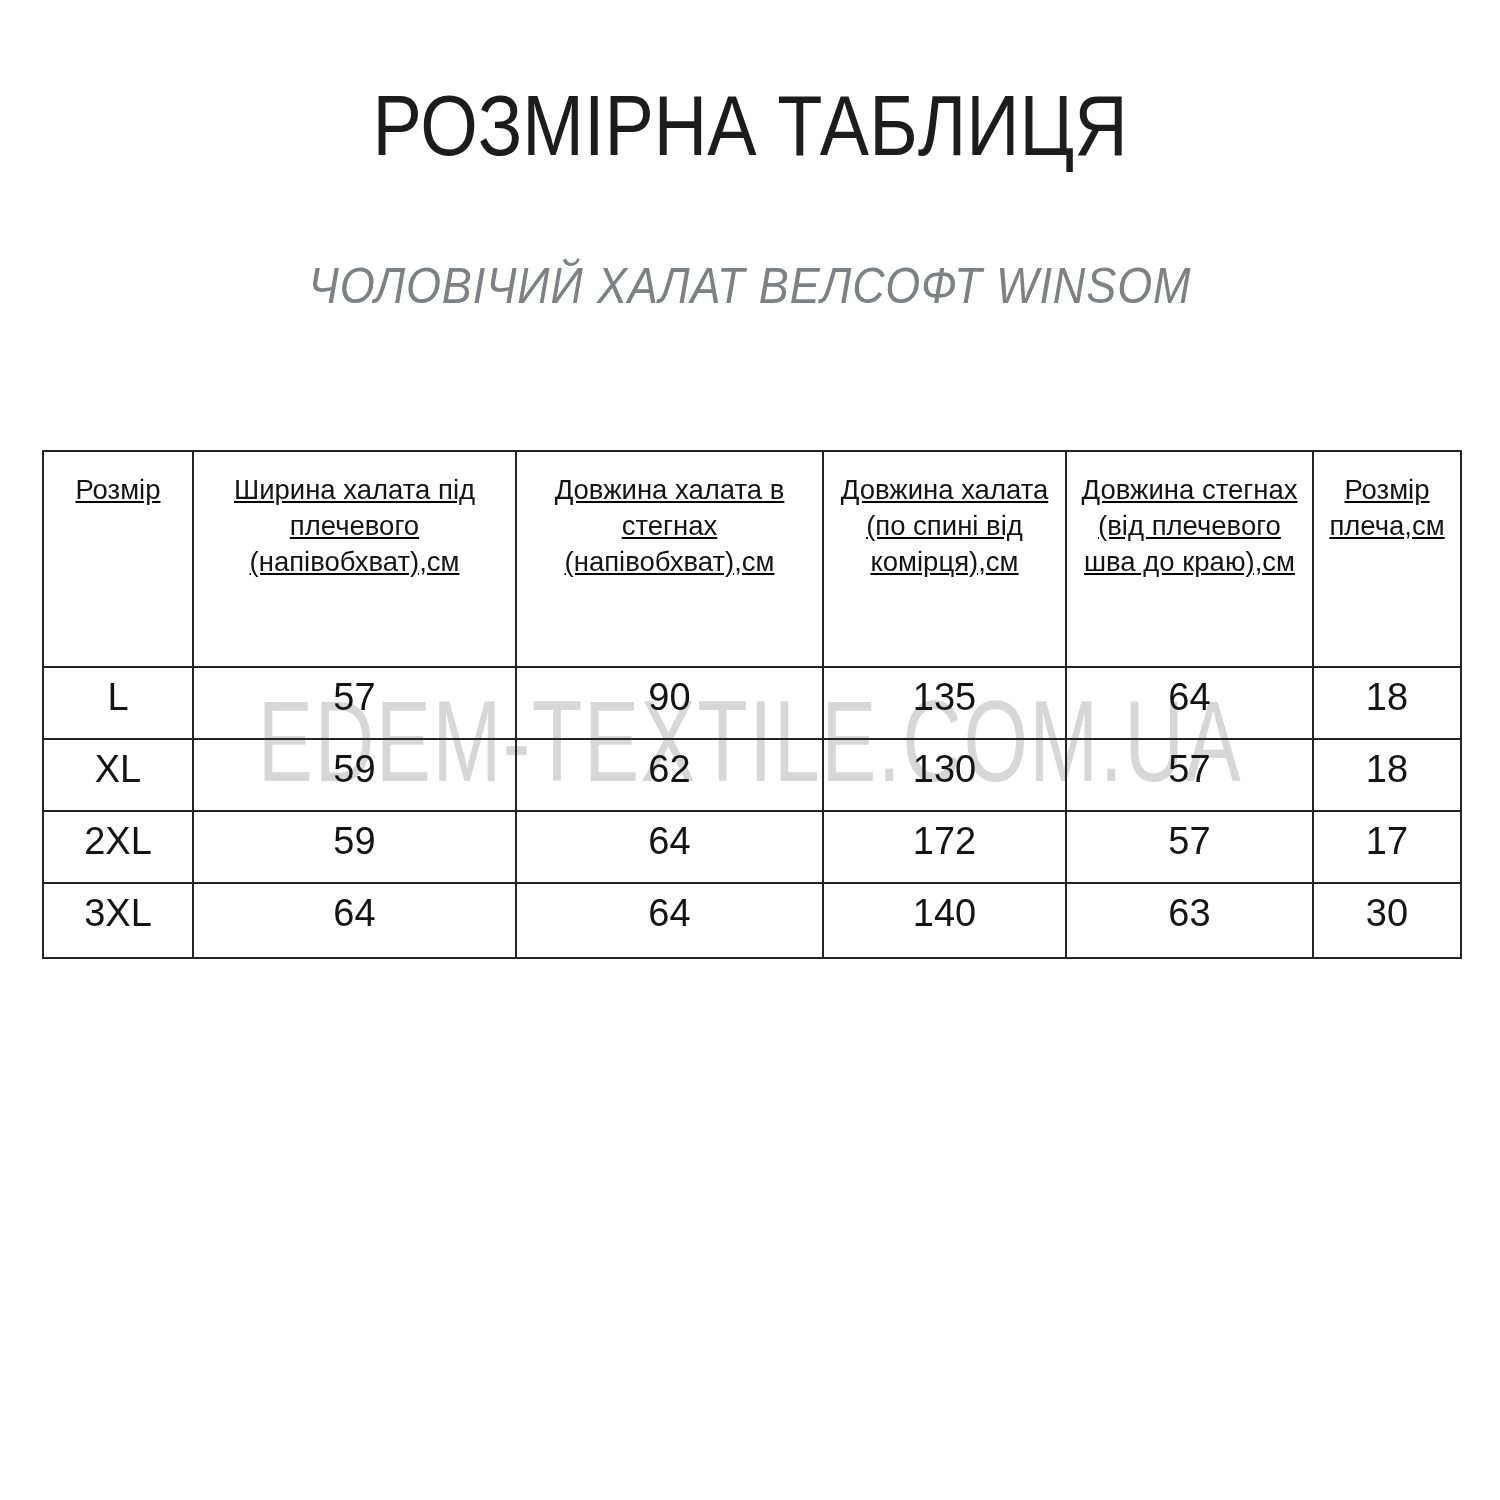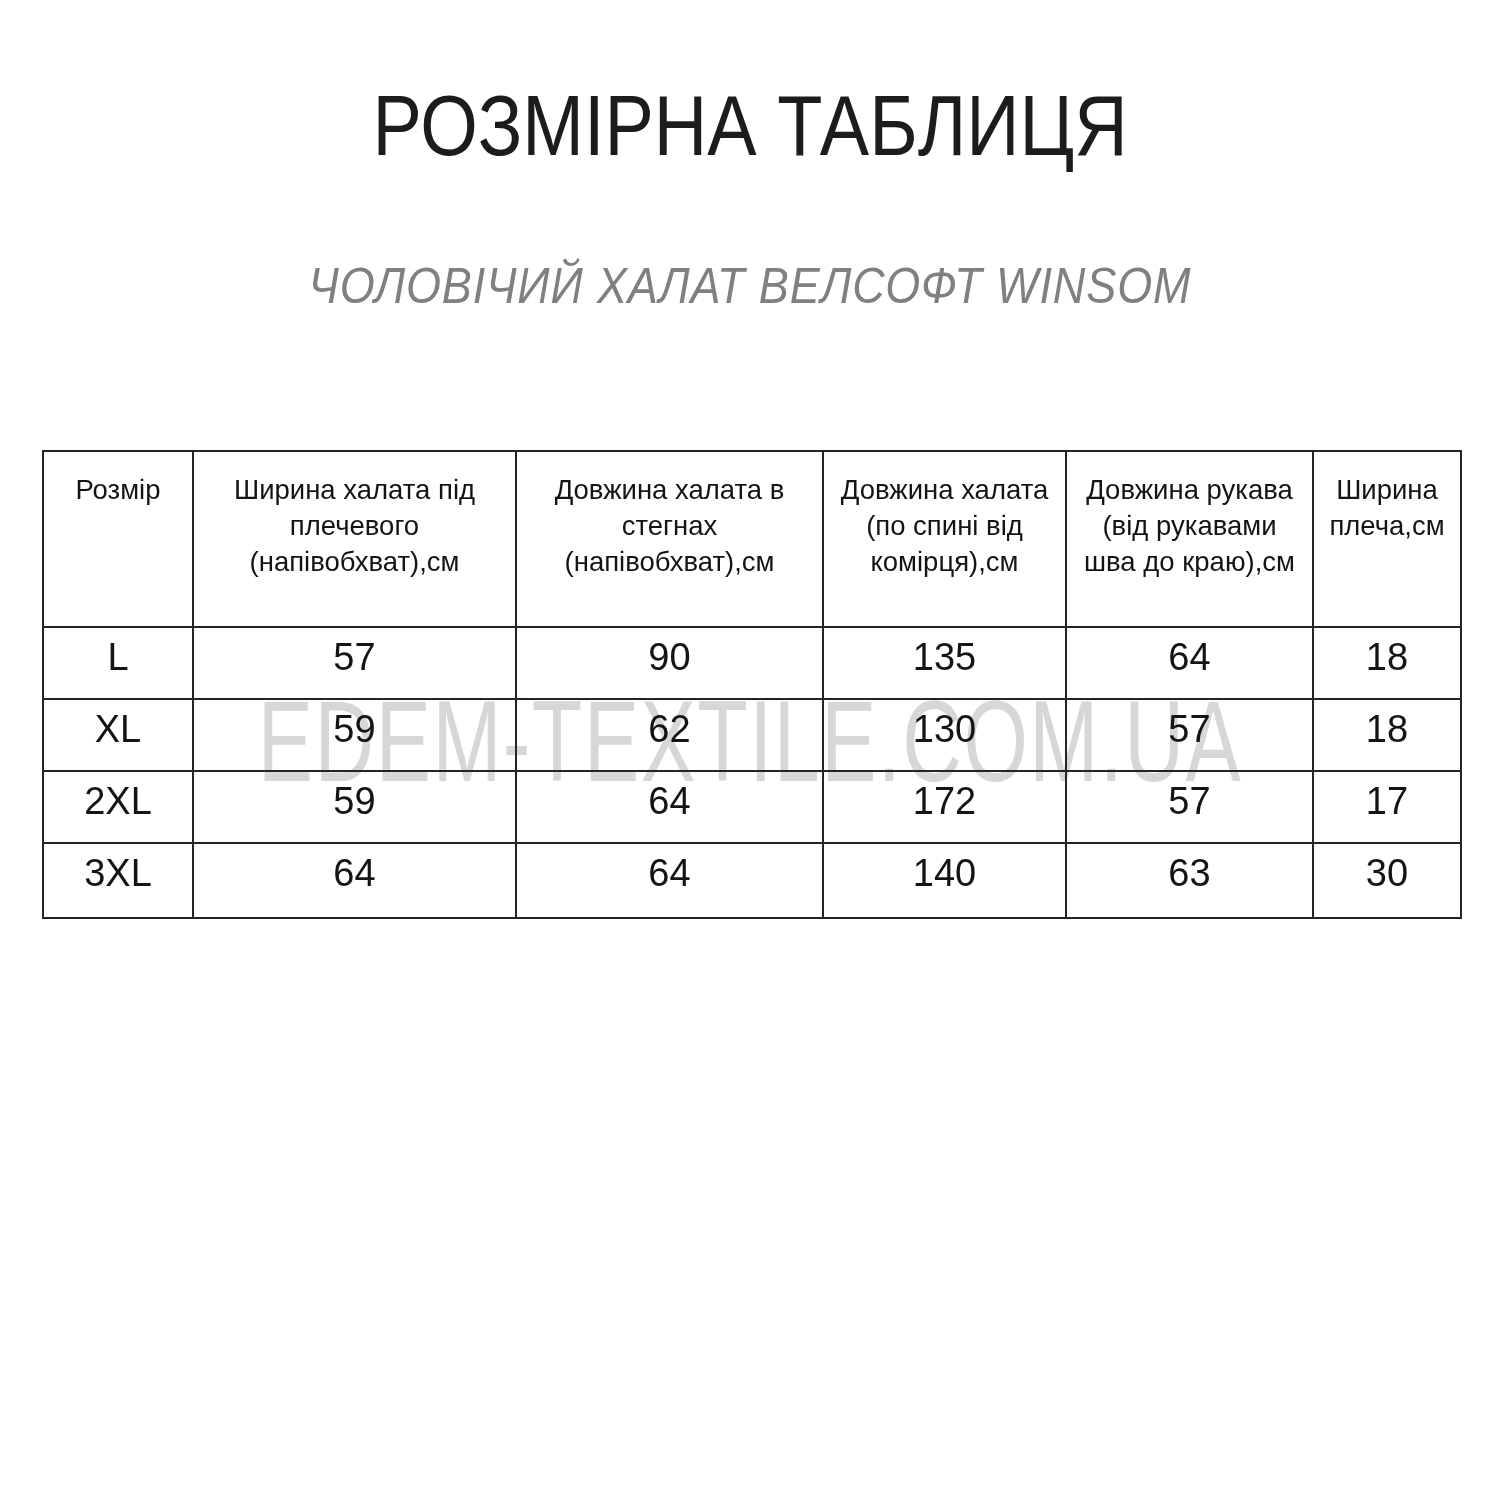--- a/index.html
+++ b/index.html
@@ -76,21 +76,21 @@
     line-height: 36px;
     color: #141414;
     padding: 20px 8px 0 8px;
   }
   .size-table td {
     font-size: 38px;
     line-height: 1.15;
     color: #141414;
     padding: 8px 4px 0 4px;
   }
-  tr.header-row { height: 176px; }
+  tr.header-row { height: 216px; text-decoration: underline; }
   tr.data-row { height: 72px; }
   tr.data-row-last { height: 75px; }
 </style>
 </head>
 <body>
 
 <div class="page">
 
   <h1 class="title">РОЗМІРНА ТАБЛИЦЯ</h1>
 
@@ -106,22 +106,22 @@
       <col style="width:243px">
       <col style="width:247px">
       <col style="width:148px">
     </colgroup>
     <thead>
       <tr class="header-row">
         <th>Розмір</th>
         <th>Ширина халата під плечевого (напівобхват),см</th>
         <th>Довжина халата в стегнах (напівобхват),см</th>
         <th>Довжина халата (по спині від комірця),см</th>
-        <th>Довжина рукава (від рукавами шва до краю),см</th>
-        <th>Ширина плеча,см</th>
+        <th>Довжина стегнах (від плечевого шва до краю),см</th>
+        <th>Розмір плеча,см</th>
       </tr>
     </thead>
     <tbody>
       <tr class="data-row">
         <td>L</td>
         <td>57</td>
         <td>90</td>
         <td>135</td>
         <td>64</td>
         <td>18</td>

